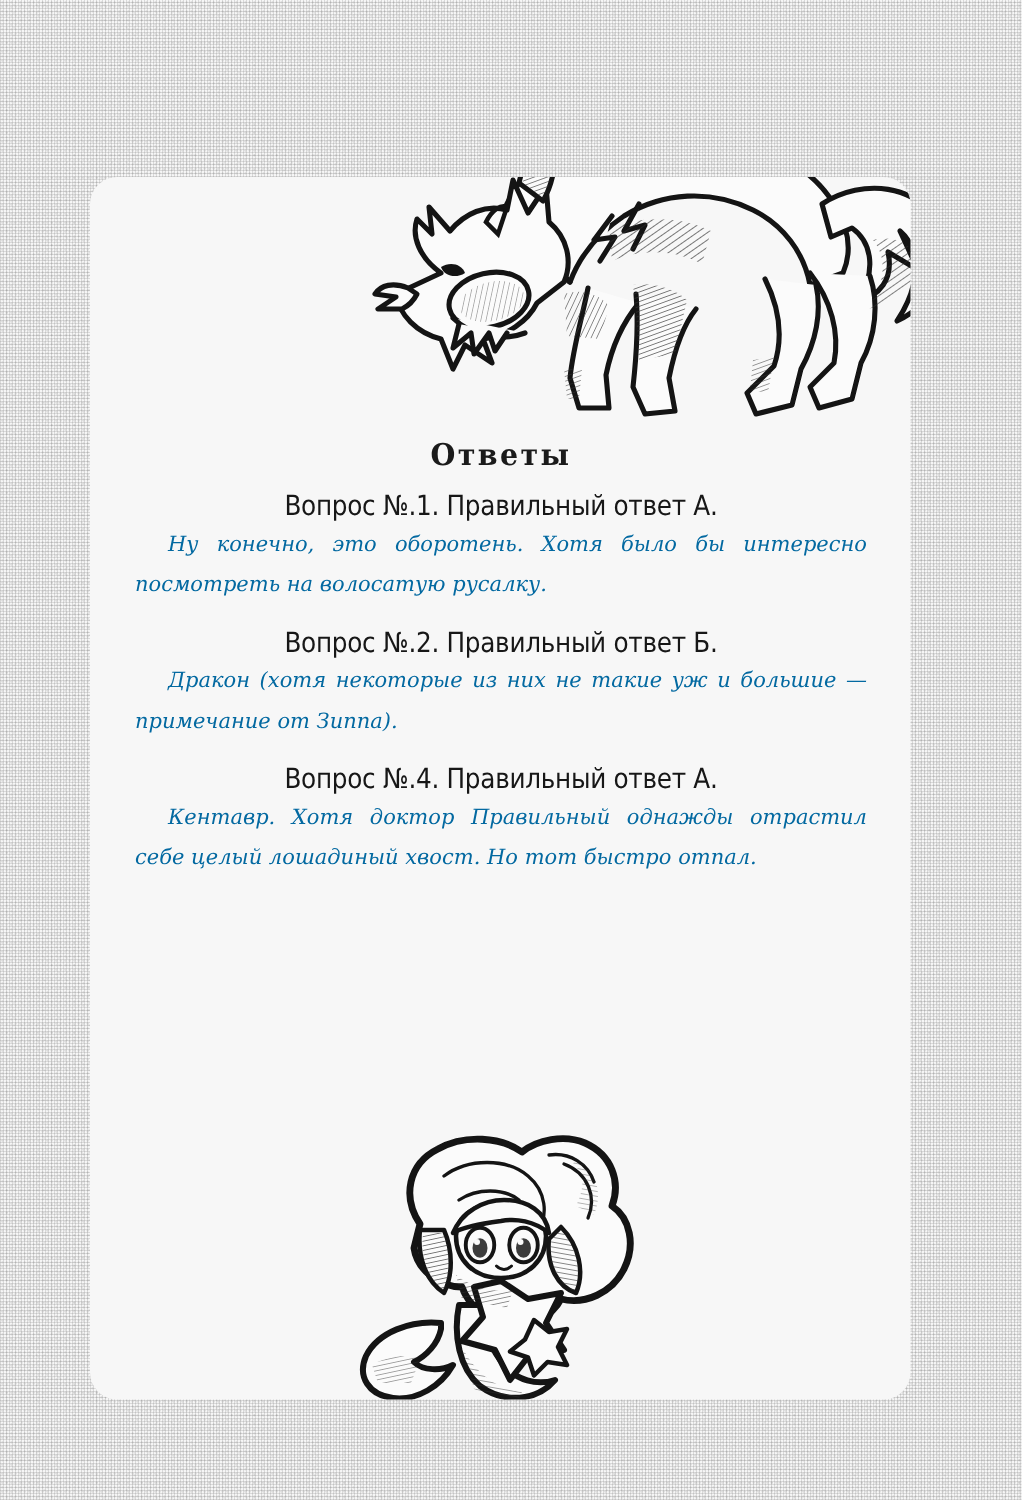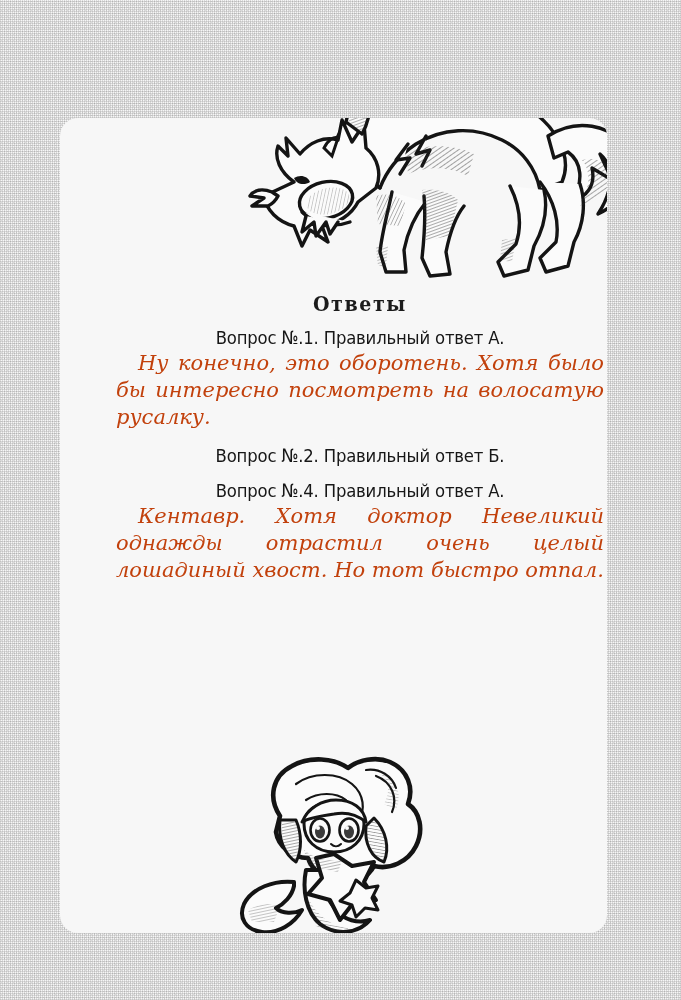--- a/index.html
+++ b/index.html
@@ -67,21 +67,20 @@
     height: 190px;
   }
   .art svg { display: block; width: 100%; height: 100%; }
 
   
   #content {
     position: absolute;
     left: 30px;
     top: 175px;
     width: 488px;
-    margin-left: 26px;
   }
 
   #answers-title {
     text-align: center;
     font-family: "DejaVu Serif", serif;
     font-weight: bold;
     font-size: 19px;
     letter-spacing: 1.6px;
     color: #1b1b1b;
     margin: 0 0 14px 0;
@@ -99,23 +98,23 @@
     letter-spacing: -0.2px;
     color: #171717;
     margin: 0 0 2px 0;
     transform: scaleY(1.12);
     transform-origin: center bottom;
   }
 
   .q-body {
     font-family: "DejaVu Serif", serif;
     font-style: italic;
-    font-size: 21px;
+    font-size: 14px;
     line-height: 27px;
-    color: #c2410c;
+    color: #0369a1;
     text-align: justify;
     text-align-last: left;
     margin: 0;
     text-indent: 22px;
     hyphens: manual;
   }
 </style>
 </head>
 <body>
 
@@ -220,26 +219,27 @@
 
     <h1 id="answers-title">Ответы</h1>
 
     <div class="qa-block">
       <p class="q-heading">Вопрос №.1. Правильный ответ А.</p>
       <p class="q-body">Ну конечно, это оборотень. Хотя было бы инте­ресно посмотреть на волосатую русалку.</p>
     </div>
 
     <div class="qa-block">
       <p class="q-heading">Вопрос №.2. Правильный ответ Б.</p>
+      <p class="q-body">Дракон (хотя некоторые из них не такие уж и большие — примечание от Зиппа).</p>
     </div>
 
 
     <div class="qa-block">
       <p class="q-heading">Вопрос №.4. Правильный ответ А.</p>
-      <p class="q-body">Кентавр. Хотя доктор Невеликий однажды от­растил очень целый лошадиный хвост. Но тот быс­тро отпал.</p>
+      <p class="q-body">Кентавр. Хотя доктор Правильный однажды от­растил себе целый лошадиный хвост. Но тот быс­тро отпал.</p>
     </div>
 
   </div>
 
   <div class="art" id="mermaid-art">
     <svg viewBox="0 0 250 190" xmlns="http://www.w3.org/2000/svg">
       <defs>
         <pattern id="mHatch" width="3" height="3" patternTransform="rotate(78)" patternUnits="userSpaceOnUse">
           <line x1="0" y1="0" x2="0" y2="3" stroke="#2e2e2e" stroke-width="0.9"></line>
         </pattern>

